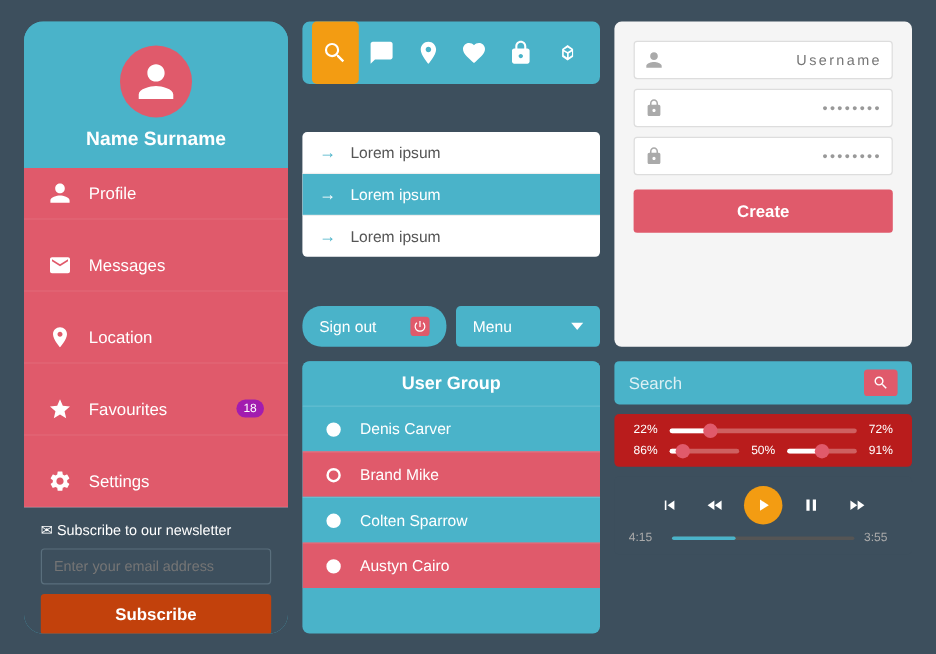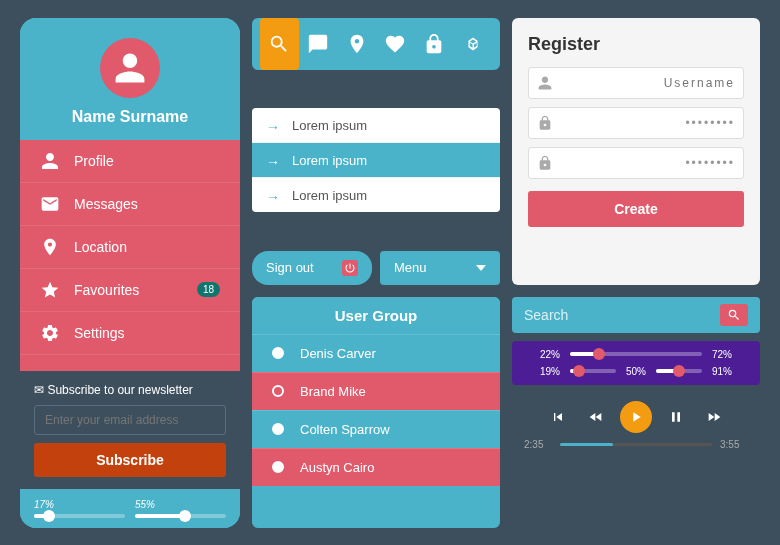--- a/index.html
+++ b/index.html
@@ -52,40 +52,41 @@
     .user-name {
       color: white;
       font-size: 16px;
       font-weight: bold;
     }
     .nav-menu {
       background: #e05a6b;
       flex: 1;
       display: flex;
       flex-direction: column;
+      gap: 17px;
     }
     .nav-item {
       display: flex;
       align-items: center;
       padding: 11px 20px;
       color: white;
       font-size: 14px;
       cursor: pointer;
       border-bottom: 1px solid rgba(255,255,255,0.1);
       position: relative;
     }
     .nav-item .nav-icon {
       width: 20px;
       height: 20px;
       margin-right: 14px;
       fill: white;
       flex-shrink: 0;
     }
     .badge {
-      background: #0f766e;
+      background: #a21caf;
       color: white;
       font-size: 10px;
       padding: 2px 6px;
       border-radius: 10px;
       margin-left: auto;
     }
     .newsletter-section {
       background: #3d4f5d;
       padding: 12px 14px;
       color: white;
@@ -381,23 +382,23 @@
       background: #e05a6b;
       border: none;
       border-radius: 3px;
       padding: 4px 7px;
       cursor: pointer;
       display: flex; align-items: center; justify-content: center;
     }
     .search-icon-btn svg { width: 14px; height: 14px; fill: white; }
 
     .sliders-panel {
-      background: #4c1d95;
+      background: #b91c1c;
       border-radius: 4px;
-      padding: 8px 24px;
+      padding: 8px 12px;
       display: flex;
       flex-direction: column;
       gap: 6px;
     }
     .slider-row {
       display: flex;
       align-items: center;
       gap: 6px;
     }
     .slider-pct {
@@ -608,21 +609,20 @@
         </div>
       </button>
       <button class="menu-btn">
         <span>Menu</span>
         <span class="caret"></span>
       </button>
     </div>
   </div>
 
   <div class="register-panel">
-    <h3>Register</h3>
     <div class="reg-input-wrap">
       <svg viewBox="0 0 24 24">
         <path d="M12 12c2.7 0 4.8-2.1 4.8-4.8S14.7 2.4 12 2.4 7.2 4.5 7.2 7.2 9.3 12 12 12zm0 2.4c-3.2 0-9.6 1.6-9.6 4.8v2.4h19.2v-2.4c0-3.2-6.4-4.8-9.6-4.8z"></path>
       </svg>
       <input type="text" placeholder="Username" style="">
     </div>
     <div class="reg-input-wrap">
       <svg viewBox="0 0 24 24">
         <path d="M18 8h-1V6c0-2.76-2.24-5-5-5S7 3.24 7 6v2H6c-1.1 0-2 .9-2 2v10c0 1.1.9 2 2 2h12c1.1 0 2-.9 2-2V10c0-1.1-.9-2-2-2zm-6 9c-1.1 0-2-.9-2-2s.9-2 2-2 2 .9 2 2-.9 2-2 2zm3.1-9H8.9V6c0-1.71 1.39-3.1 3.1-3.1s3.1 1.39 3.1 3.1v2z"></path>
       </svg>
@@ -670,21 +670,21 @@
     <div class="sliders-panel">
       <div class="slider-row">
         <span class="slider-pct">22%</span>
         <div class="slider-track">
           <div class="slider-fill" style="width:22%"></div>
           <div class="slider-thumb" style="left:calc(22% - 6px)"></div>
         </div>
         <span class="slider-pct">72%</span>
       </div>
       <div class="slider-row">
-        <span class="slider-pct">19%</span>
+        <span class="slider-pct">86%</span>
         <div class="slider-track">
           <div class="slider-fill" style="width:19%"></div>
           <div class="slider-thumb" style="left:calc(19% - 6px)"></div>
         </div>
         <span class="slider-pct">50%</span>
         <div class="slider-track" style="margin-left:0">
           <div class="slider-fill" style="width:50%"></div>
           <div class="slider-thumb" style="left:calc(50% - 6px)"></div>
         </div>
         <span class="slider-pct">91%</span>
@@ -713,21 +713,21 @@
             <path d="M6 19h4V5H6v14zm8-14v14h4V5h-4z"></path>
           </svg>
         </button>
         <button class="player-btn">
           <svg viewBox="0 0 24 24">
             <path d="M4 18l8.5-6L4 6v12zm9-12v12l8.5-6L13 6z"></path>
           </svg>
         </button>
       </div>
       <div class="player-progress-row">
-        <span class="player-time">2:35</span>
+        <span class="player-time">4:15</span>
         <div class="player-track">
           <div class="player-fill"></div>
         </div>
         <span class="player-time">3:55</span>
       </div>
     </div>
   </div>
 
 </div>
 

